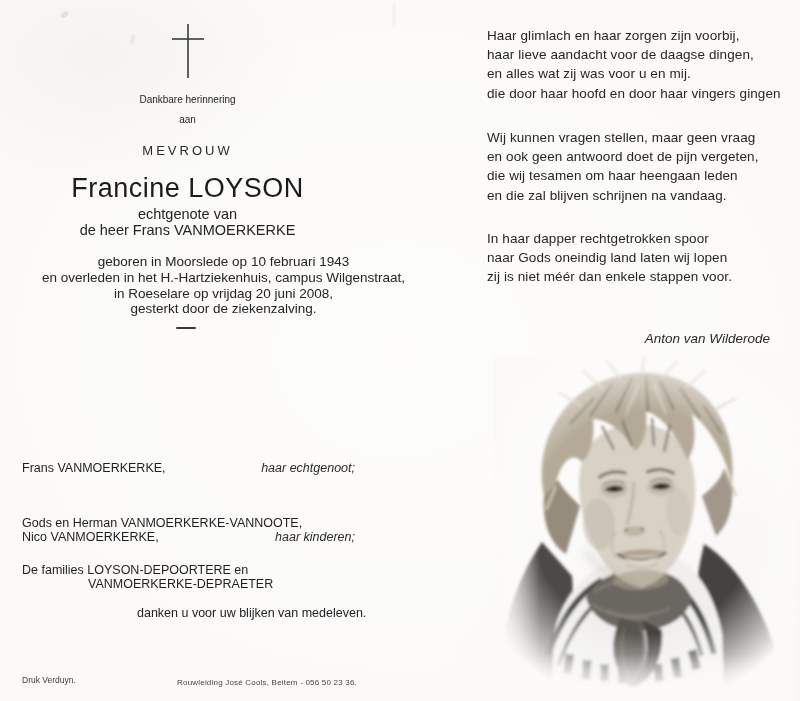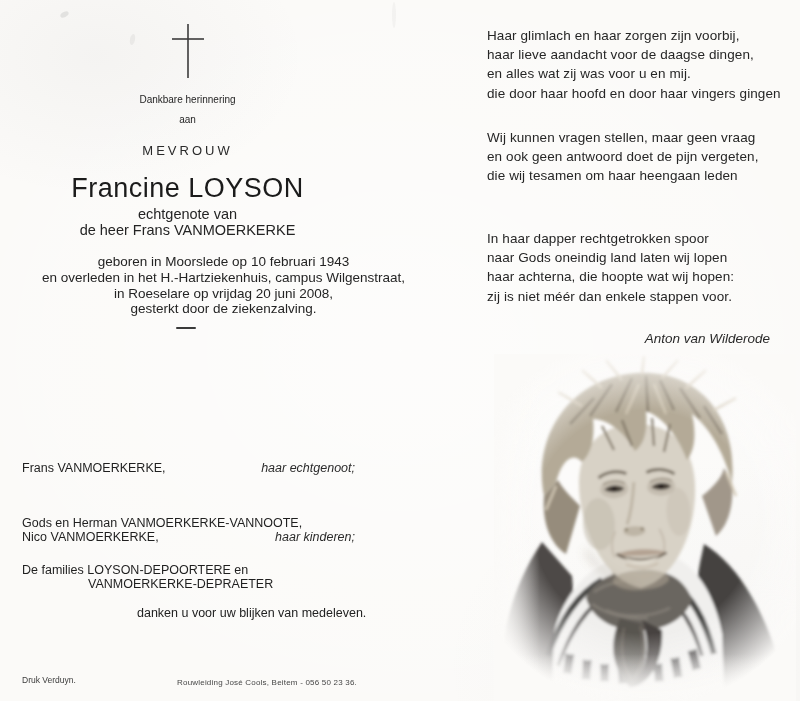--- a/index.html
+++ b/index.html
@@ -99,25 +99,25 @@
     <div class="stanza" style="top:26px">
       <div class="poem-line">Haar glimlach en haar zorgen zijn voorbij,</div>
       <div class="poem-line">haar lieve aandacht voor de daagse dingen,</div>
       <div class="poem-line">en alles wat zij was voor u en mij.</div>
       <div class="poem-line">die door haar hoofd en door haar vingers gingen</div>
     </div>
     <div class="stanza" style="top:128px">
       <div class="poem-line">Wij kunnen vragen stellen, maar geen vraag</div>
       <div class="poem-line">en ook geen antwoord doet de pijn vergeten,</div>
       <div class="poem-line">die wij tesamen om haar heengaan leden</div>
+      <div class="poem-line">en die zal blijven schrijnen na vandaag.</div>
     </div>
     <div class="stanza" style="top:229px">
       <div class="poem-line">In haar dapper rechtgetrokken spoor</div>
       <div class="poem-line">naar Gods oneindig land laten wij lopen</div>
-      <div class="poem-line">haar achterna, die hoopte wat wij hopen:</div>
       <div class="poem-line">zij is niet méér dan enkele stappen voor.</div>
     </div>
     <div class="author">Anton van Wilderode</div>
 
     <svg class="photo" viewBox="0 0 302 347">
       <defs>
         <filter id="f1" x="-20%" y="-20%" width="140%" height="140%">
             <feGaussianBlur stdDeviation="1.8"></feGaussianBlur>
           </filter>
         <filter id="f2" x="-60%" y="-60%" width="220%" height="220%">

